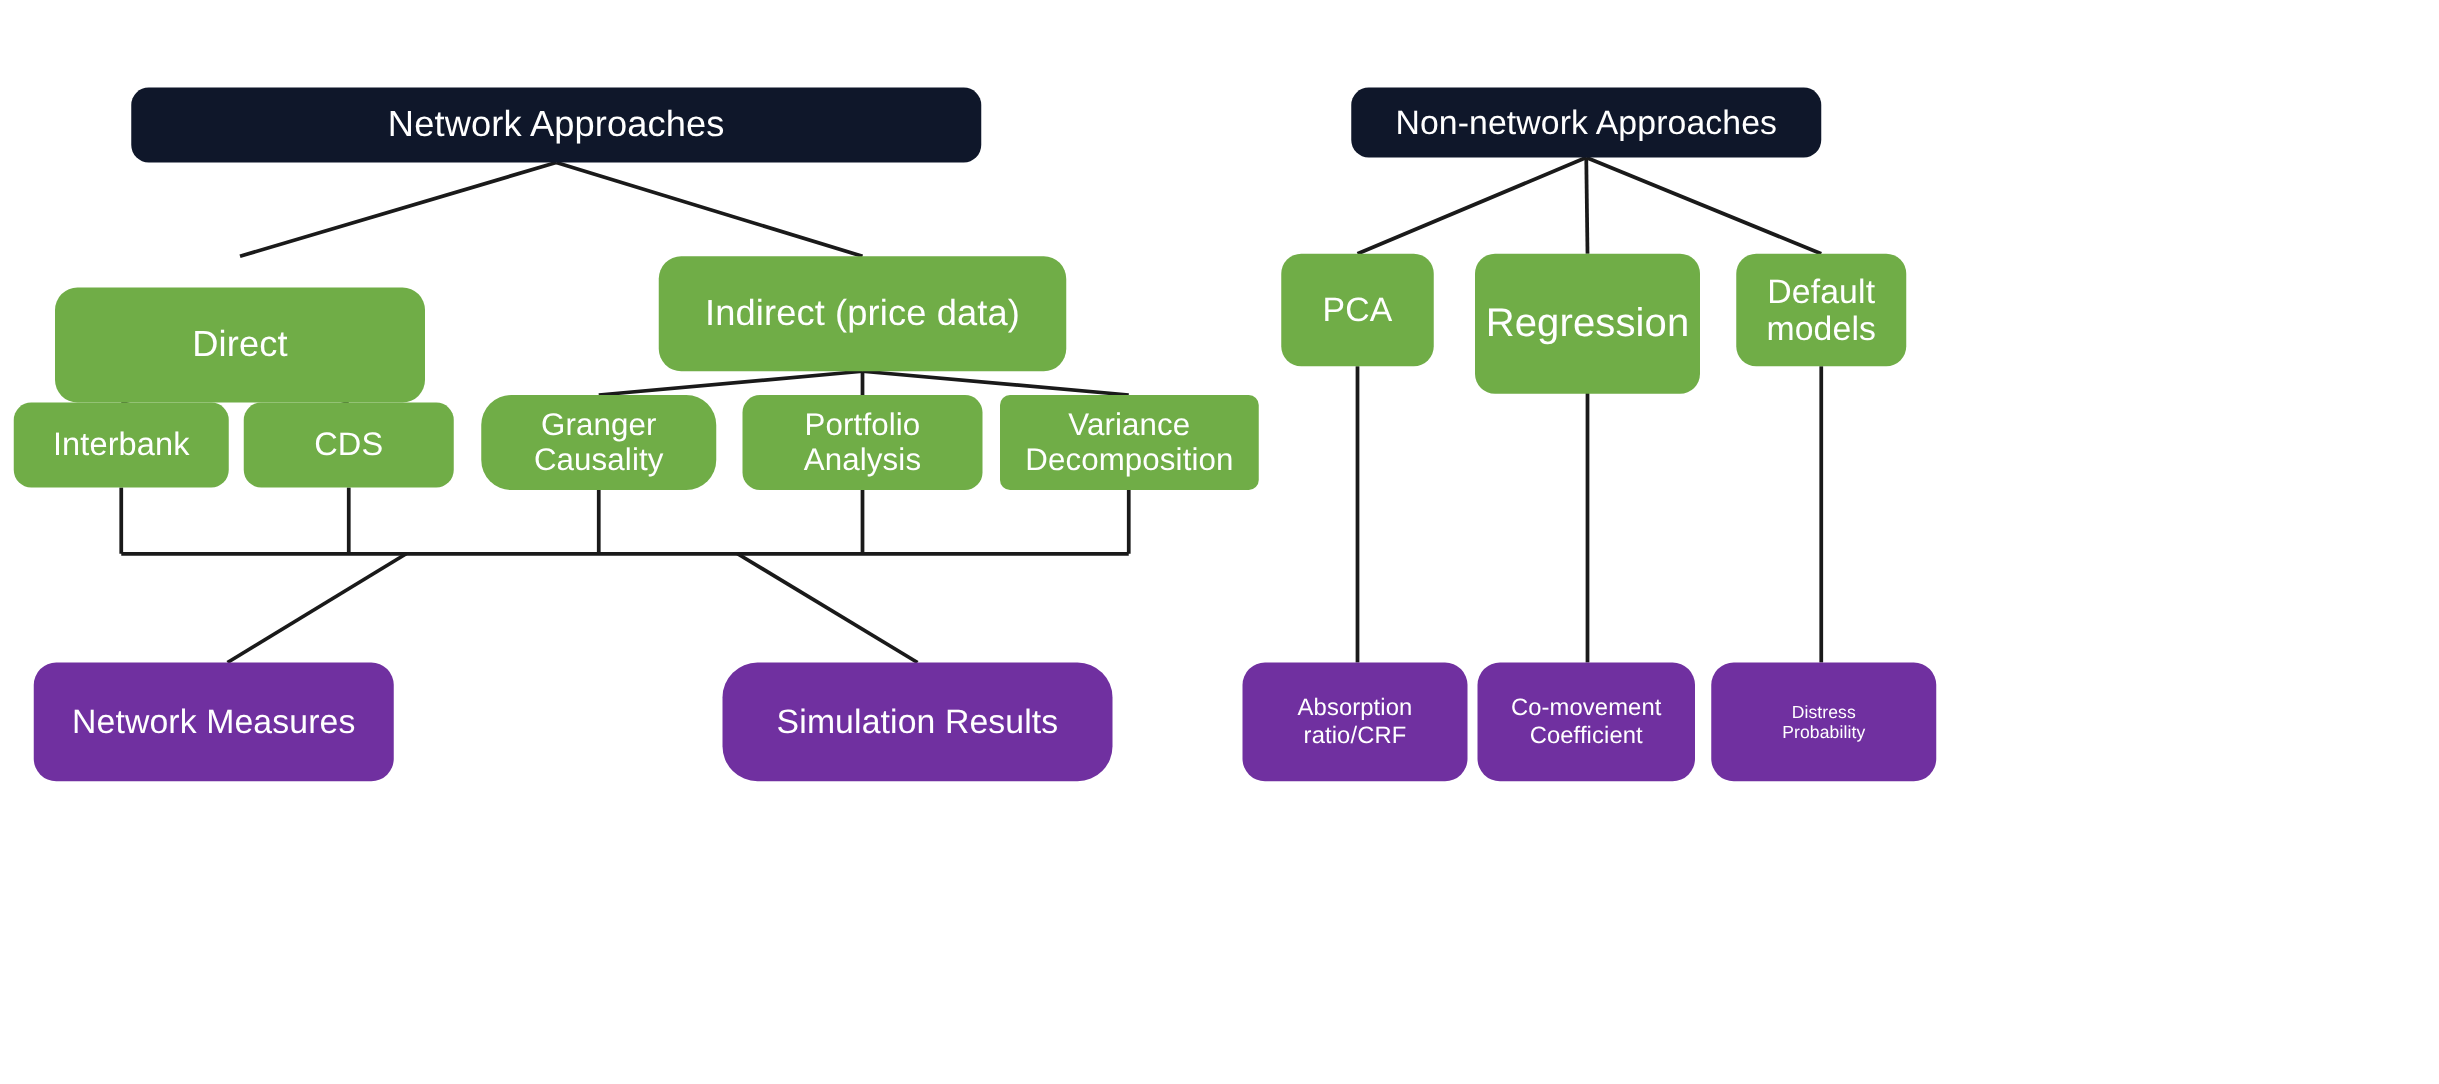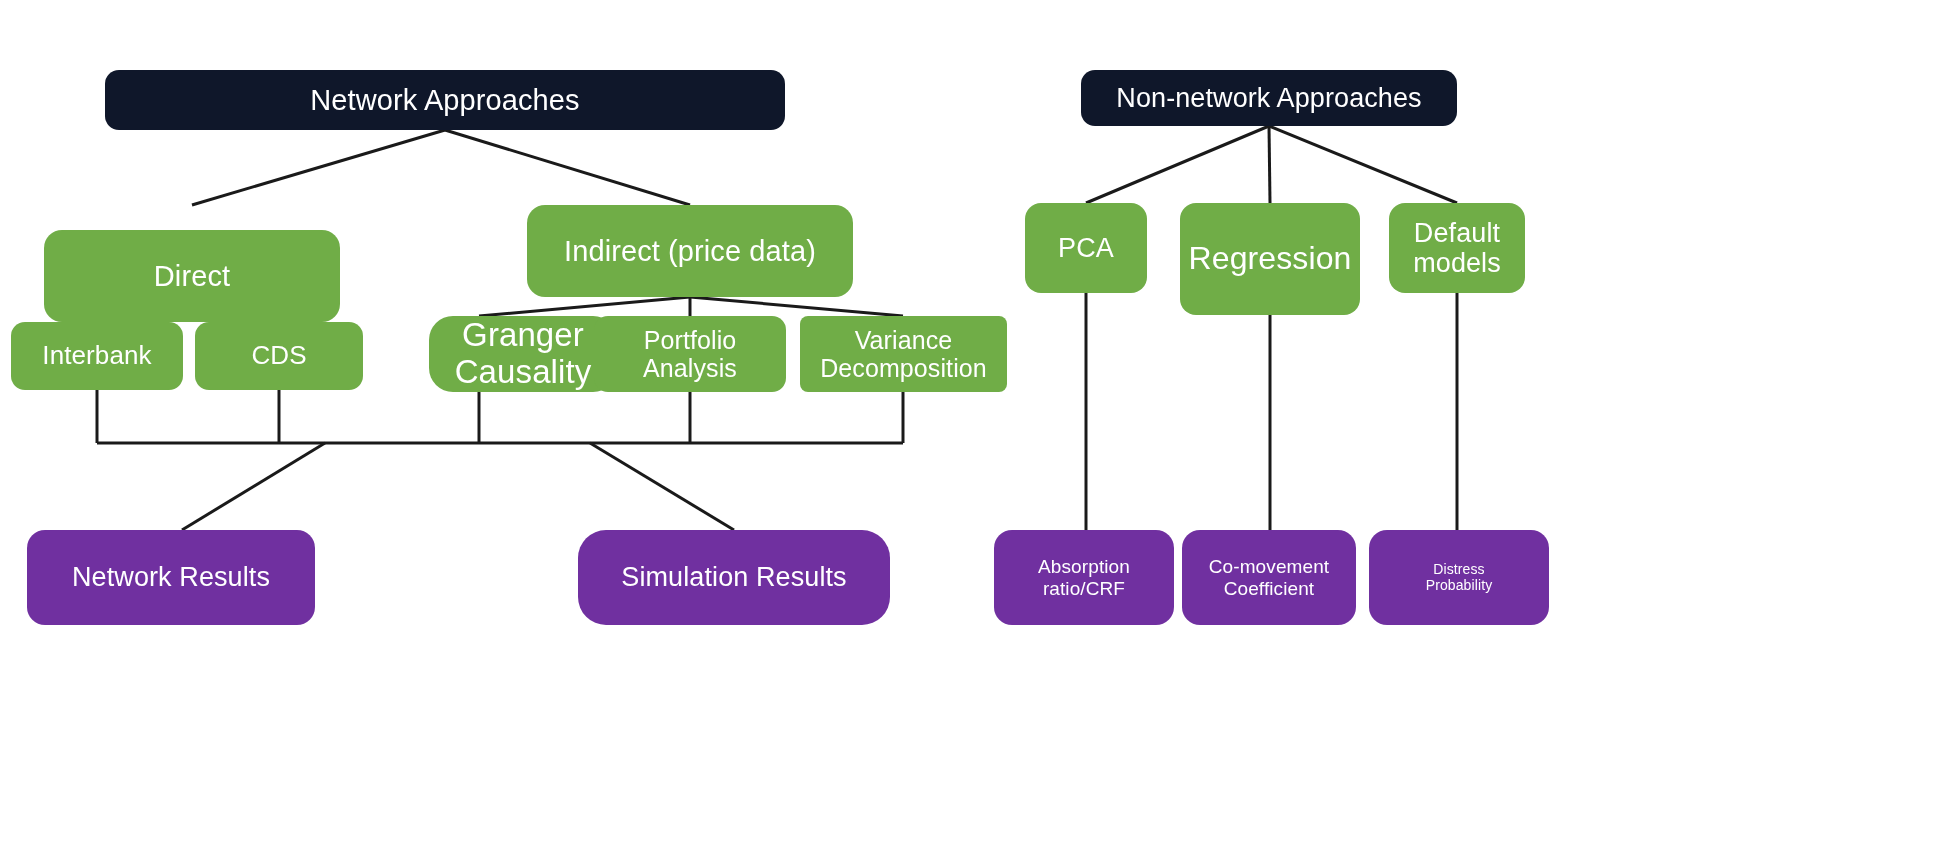--- a/index.html
+++ b/index.html
@@ -74,31 +74,31 @@
       </g>
   </svg>
 
   <div id="node-layer">
       <div class="node blue" style="left: 105px; top: 70px; width: 680px; height: 60px; font-size: 29px; border-radius: 14px;">Network Approaches</div>
       <div class="node blue" style="left: 1081px; top: 70px; width: 376px; height: 56px; font-size: 27px; border-radius: 14px;">Non-network Approaches</div>
       <div class="node green" style="left: 44px; top: 205px; width: 296px; height: 92px; font-size: 29px; border-radius: 18px; margin-top: 25px;">Direct</div>
       <div class="node green" style="left: 527px; top: 205px; width: 326px; height: 92px; font-size: 29px; border-radius: 18px;">Indirect (price data)</div>
       <div class="node green" style="left: 11px; top: 322px; width: 172px; height: 68px; font-size: 26px; border-radius: 14px;">Interbank</div>
       <div class="node green" style="left: 195px; top: 322px; width: 168px; height: 68px; font-size: 26px; border-radius: 14px;">CDS</div>
-      <div class="node green" style="left: 385px; top: 316px; width: 188px; height: 76px; font-size: 33px; border-radius: 24px; margin-left: 44px;">Granger
+      <div class="node green" style="left: 385px; top: 316px; width: 188px; height: 76px; font-size: 25px; border-radius: 24px;">Granger
 Causality</div>
       <div class="node green" style="left: 594px; top: 316px; width: 192px; height: 76px; font-size: 25px; border-radius: 14px;">Portfolio
 Analysis</div>
       <div class="node green" style="left: 800px; top: 316px; width: 207px; height: 76px; font-size: 25px; border-radius: 8px;">Variance
 Decomposition</div>
       <div class="node green" style="left: 1025px; top: 203px; width: 122px; height: 90px; font-size: 27px; border-radius: 16px;">PCA</div>
       <div class="node green" style="left: 1180px; top: 203px; width: 180px; height: 112px; font-size: 32px; border-radius: 16px;">Regression</div>
       <div class="node green" style="left: 1389px; top: 203px; width: 136px; height: 90px; font-size: 27px; border-radius: 16px;">Default
 models</div>
-      <div class="node purple" style="left: 27px; top: 530px; width: 288px; height: 95px; font-size: 27px; border-radius: 18px;">Network Results</div>
+      <div class="node purple" style="left: 27px; top: 530px; width: 288px; height: 95px; font-size: 27px; border-radius: 18px;">Network Measures</div>
       <div class="node purple" style="left: 578px; top: 530px; width: 312px; height: 95px; font-size: 27px; border-radius: 28px;">Simulation Results</div>
       <div class="node purple" style="left: 994px; top: 530px; width: 180px; height: 95px; font-size: 19px; border-radius: 18px;">Absorption
 ratio/CRF</div>
       <div class="node purple" style="left: 1182px; top: 530px; width: 174px; height: 95px; font-size: 19px; border-radius: 18px;">Co-movement
 Coefficient</div>
       <div class="node purple" style="left: 1369px; top: 530px; width: 180px; height: 95px; font-size: 14px; border-radius: 18px;">Distress
 Probability</div>
     </div>
 
 </div>

